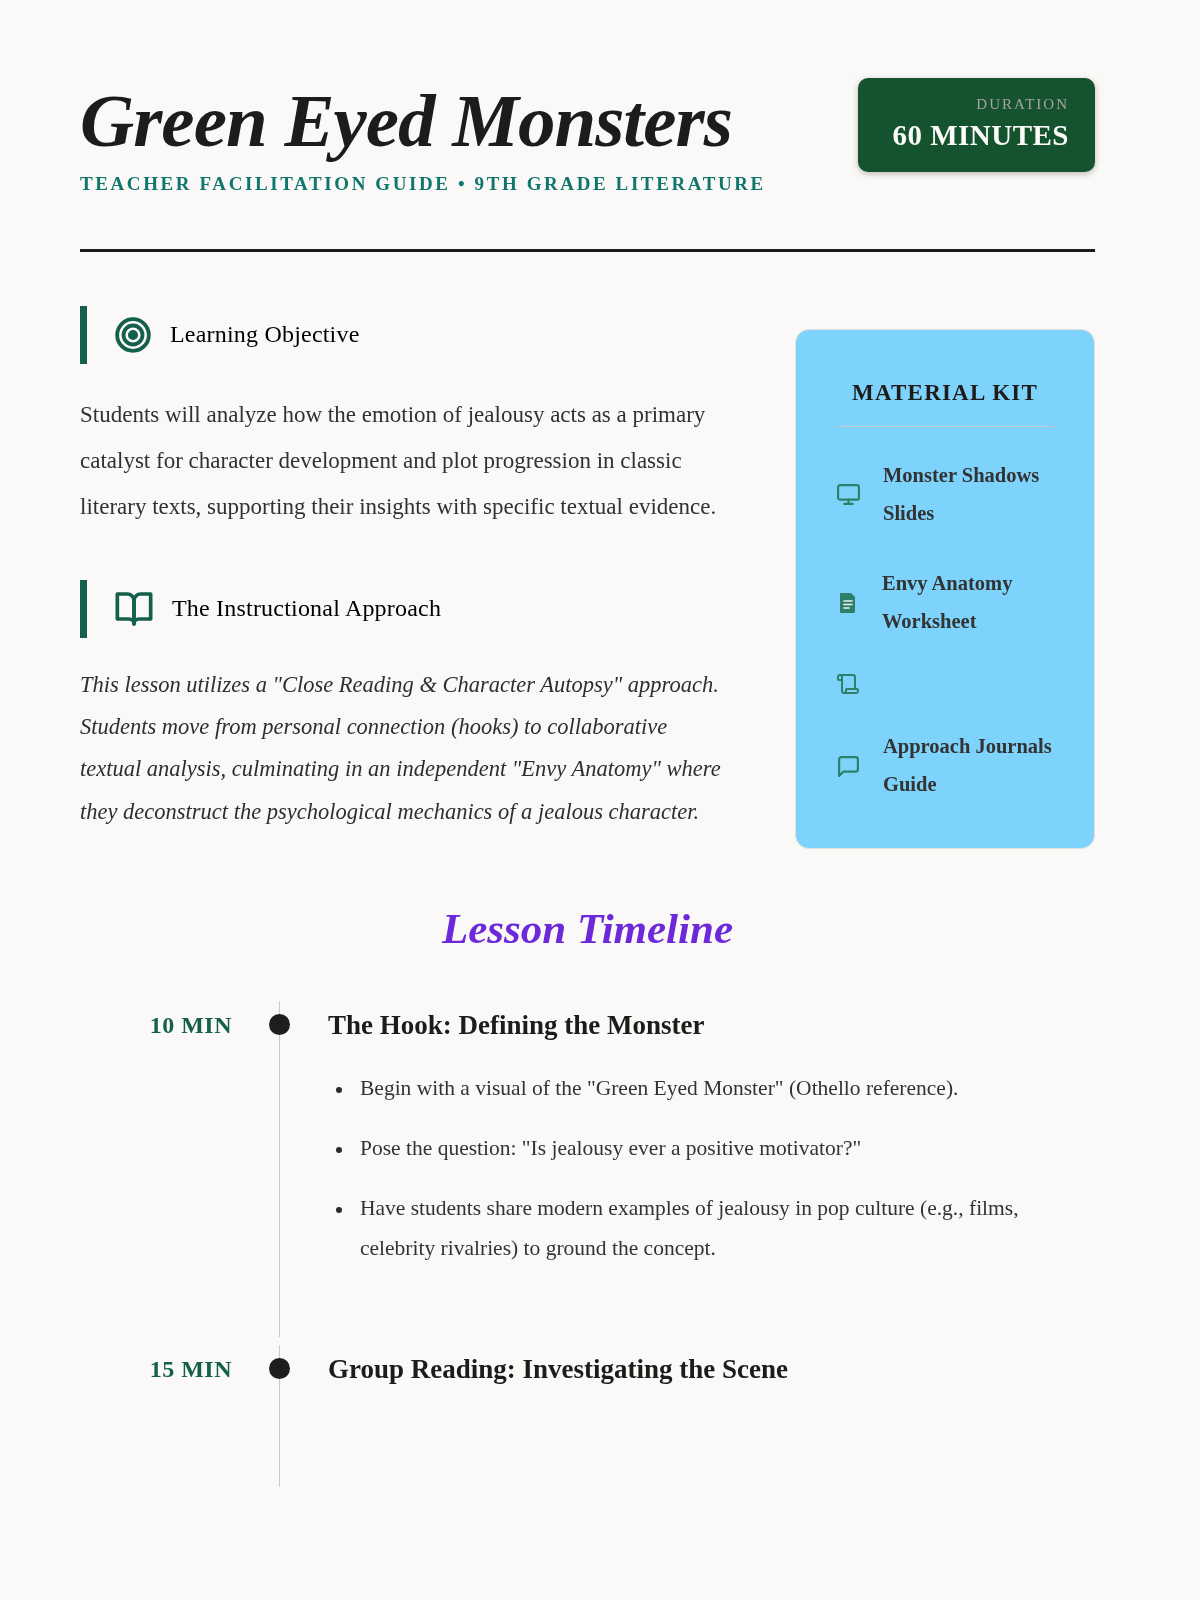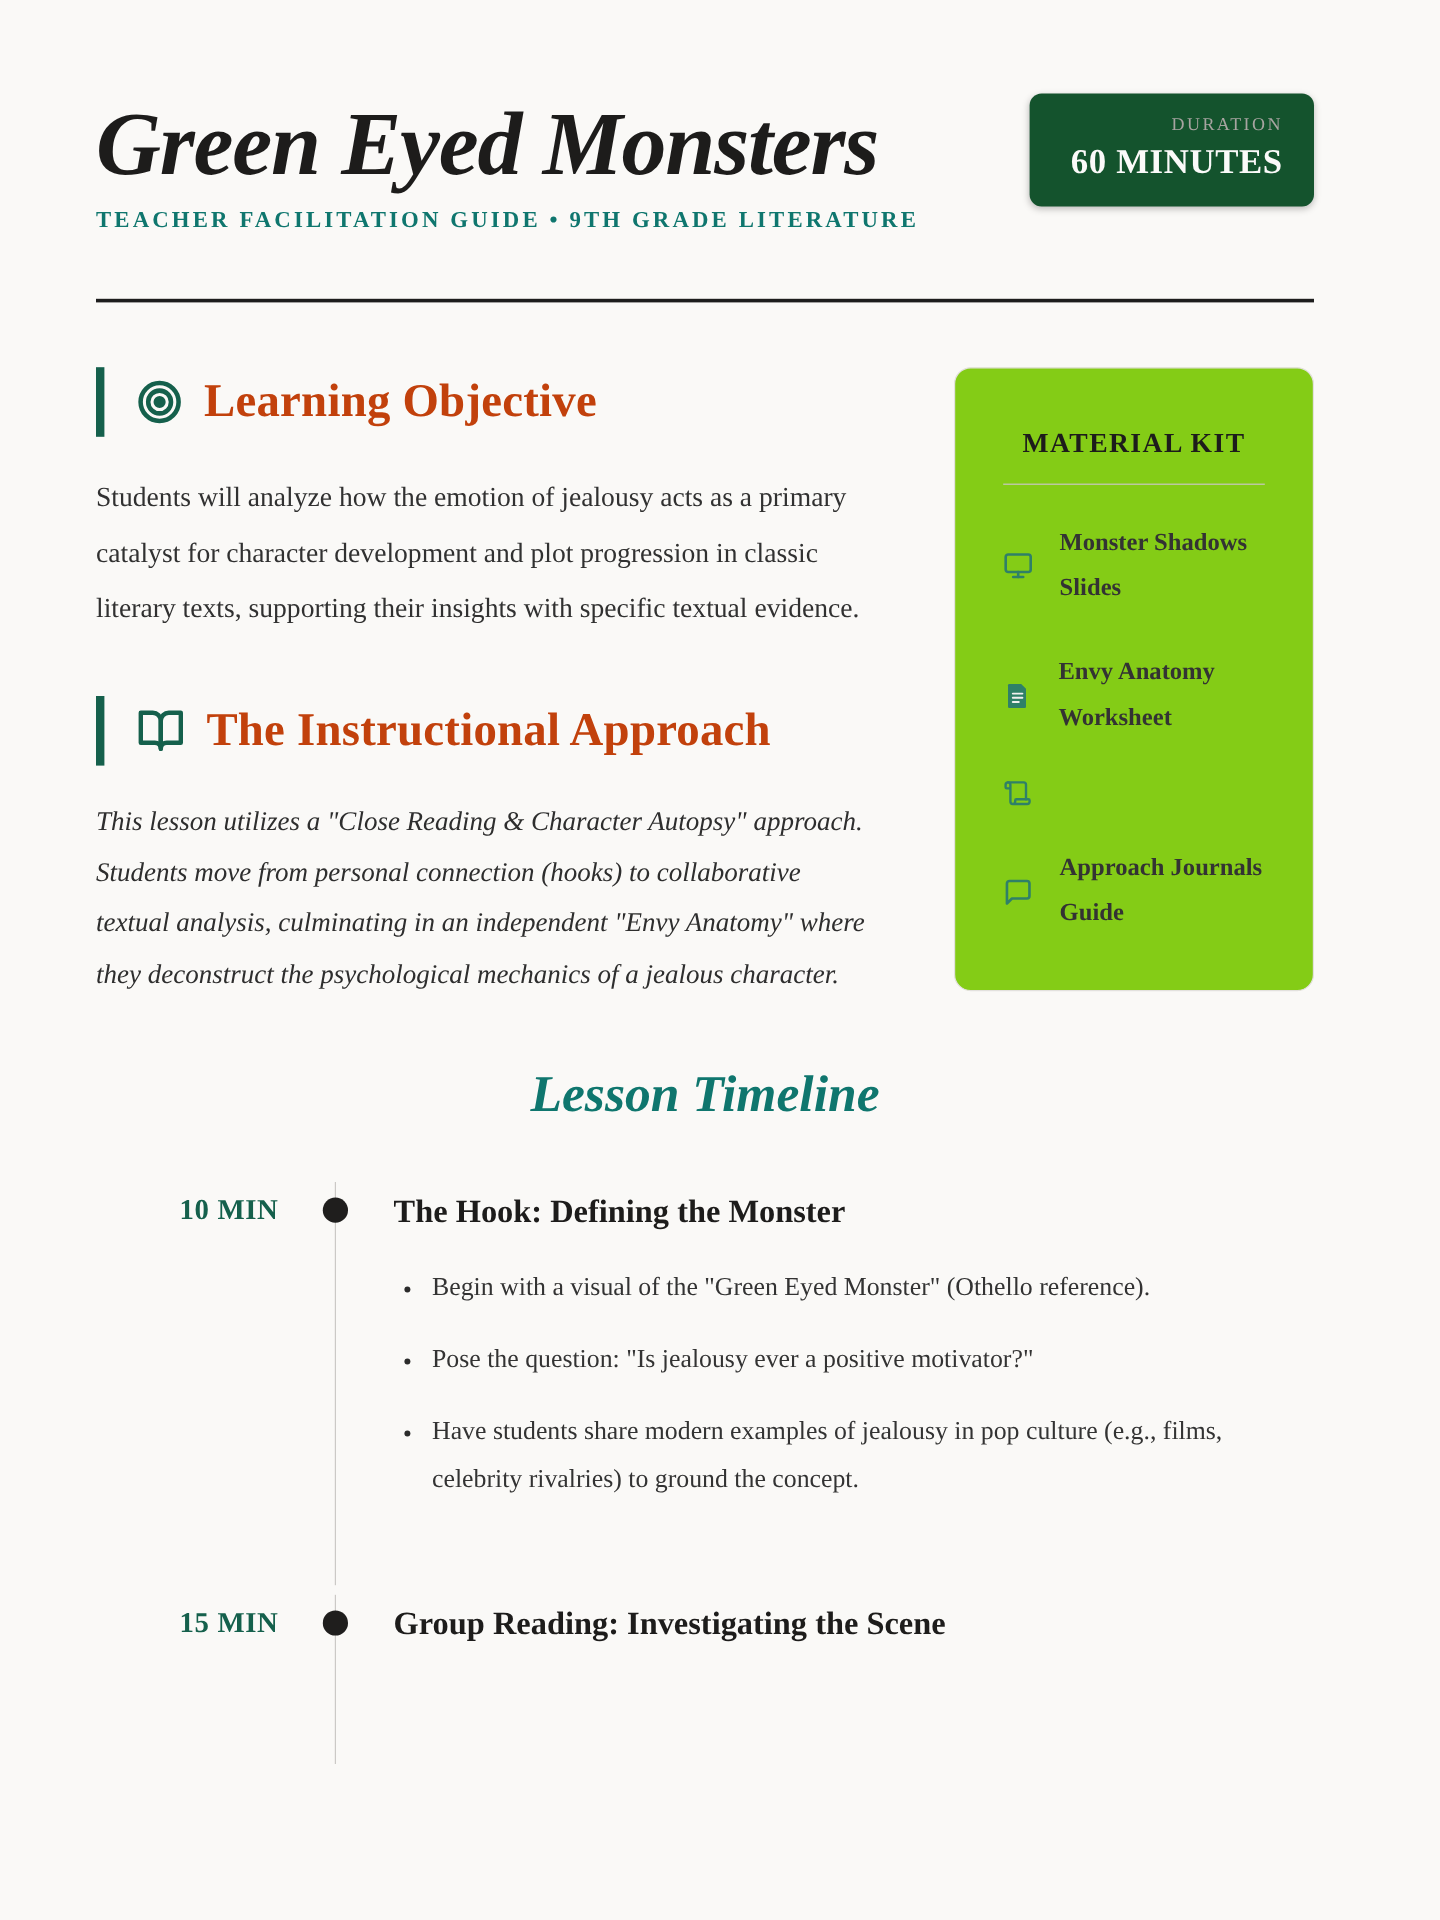--- a/index.html
+++ b/index.html
@@ -70,23 +70,23 @@
 
   .section-heading {
     display: flex;
     align-items: center;
     gap: 18px;
     border-left: 7px solid #15604c;
     padding-left: 27px;
     min-height: 58px;
   }
   .section-heading h2 {
-    font-size: 39px;
-    font-weight: 700;
-    color: #c2410c;
+    font-size: 24px;
+    font-weight: 400;
+    color: #000000;
     letter-spacing: 0.2px;
   }
   .heading-icon { flex: none; display: inline-flex; color: #15604c; }
 
   .objective-body {
     margin-top: 28px;
     font-size: 23px;
     line-height: 2.0;
     color: #313131;
     max-width: 660px;
@@ -96,24 +96,25 @@
     margin-top: 26px;
     font-size: 22.5px;
     font-style: italic;
     line-height: 1.88;
     color: #2e2e2e;
     max-width: 650px;
   }
 
   
   .material-card {
-    background: #84cc16;
+    background: #7dd3fc;
     border: 1px solid #e3e1de;
     border-radius: 14px;
     padding: 50px 40px 44px 40px;
+    margin-top: 23px;
   }
   .material-title {
     text-align: center;
     font-size: 23px;
     font-weight: 700;
     letter-spacing: 1.2px;
     color: #1d1c1b;
     padding-bottom: 20px;
     border-bottom: 1px solid #c9c7c4;
   }
@@ -130,21 +131,21 @@
   .material-item:last-child { margin-bottom: 0; }
   .material-icon { flex: none; display: inline-flex; color: #2f8068; }
 
   
   .timeline-section { margin-top: 55px; }
   .timeline-title {
     text-align: center;
     font-size: 43px;
     font-weight: 700;
     font-style: italic;
-    color: #0f766e;
+    color: #6d28d9;
   }
   .timeline { margin-top: 56px; }
   .t-entry {
     display: grid;
     grid-template-columns: 152px 96px 1fr;
     margin-bottom: 64px;
   }
   .t-duration {
     text-align: right;
     font-size: 24px;

